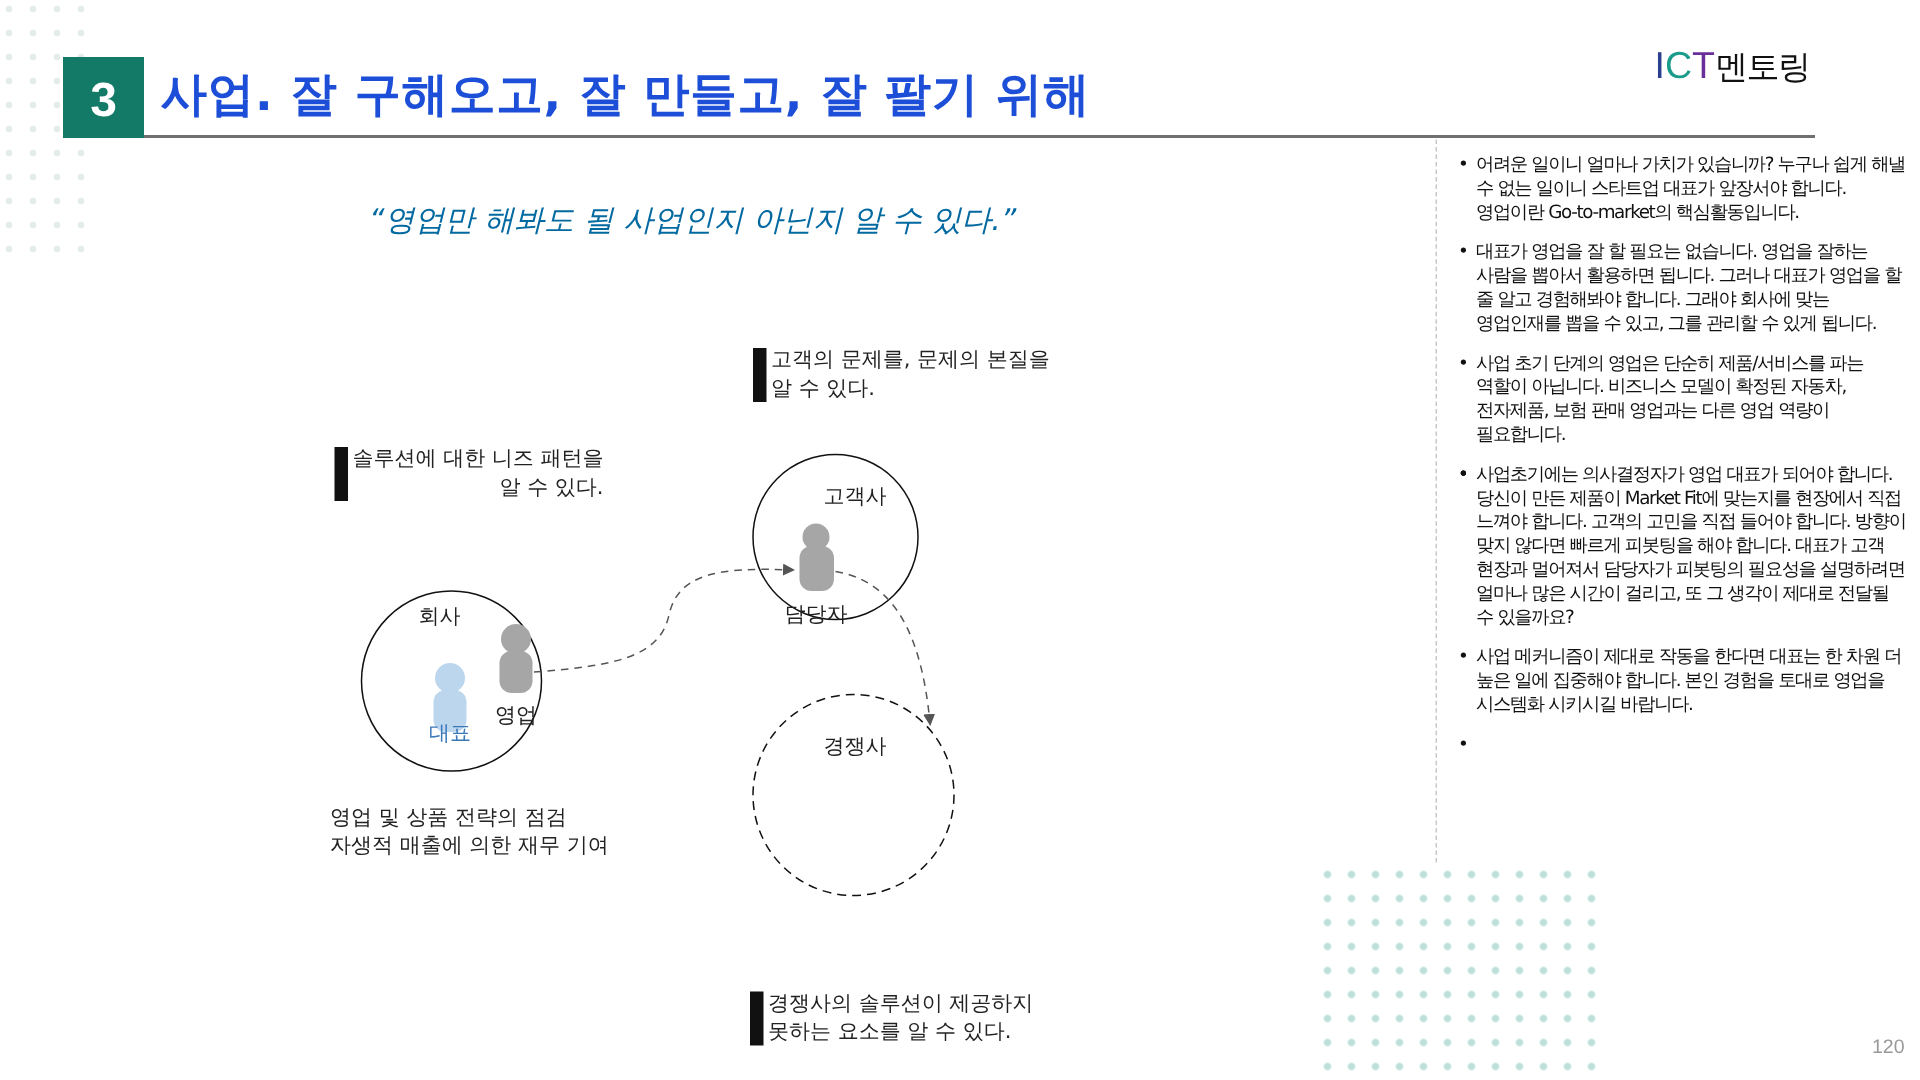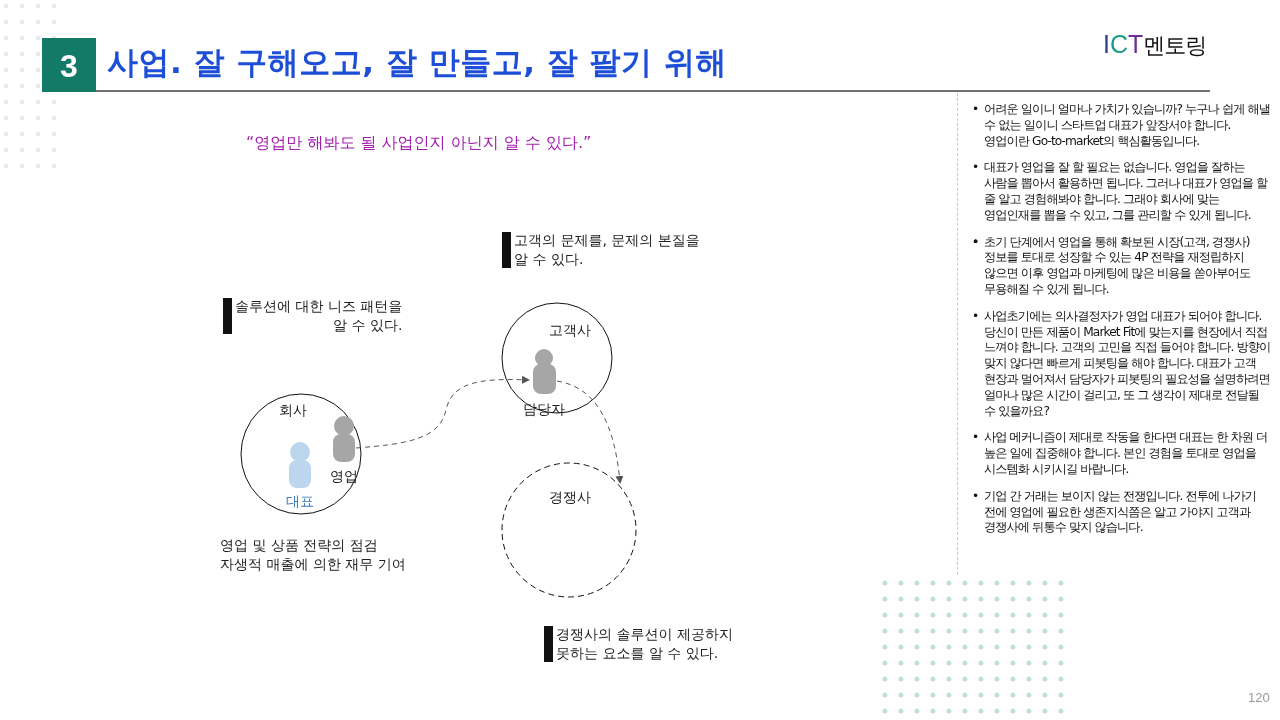--- a/index.html
+++ b/index.html
@@ -21,21 +21,21 @@
     letter-spacing: 0.5px; white-space: nowrap; }
   .header-rule { position: absolute; left: 54px; top: 52px; width: 1114px; height: 2px; background: #707070; }
 
   .logo { position: absolute; left: 1103px; top: 30px; font-size: 25px; font-weight: normal; white-space: nowrap;
     font-family: "Liberation Sans", sans-serif; }
   .logo .l-i { color: #2a3f8f; }
   .logo .l-c { color: #1a9b8a; }
   .logo .l-t { color: #6a2f98; }
   .logo .l-k { color: #111; font-family: "DejaVu Sans", sans-serif; font-size: 22px; letter-spacing: -1px; }
 
-  .quote { position: absolute; left: 246px; top: 133px; font-size: 16px; color: #a21caf; white-space: nowrap; }
+  .quote { position: absolute; left: 246px; top: 133px; font-size: 20px; color: #0369a1; white-space: nowrap; font-style: italic; }
 
   .note { position: absolute; font-size: 14px; line-height: 19px; color: #222; padding-left: 12px; white-space: nowrap; }
   .note .bar { position: absolute; left: 0; top: 1px; width: 9px; height: 36px; background: #111; }
 
   .plain { position: absolute; font-size: 14px; line-height: 19px; color: #222; white-space: nowrap; }
   .plain div { display: block; }
 
   .diagram { position: absolute; left: 0; top: 0; width: 960px; height: 720px; }
   .dlabel { position: absolute; font-size: 14px; color: #222; white-space: nowrap; }
   .dlabel.blue { color: #3a78b8; }
@@ -95,52 +95,52 @@
     <circle cx="544" cy="358" r="9" fill="#a6a6a6"></circle>
     <rect x="533" y="364" width="23" height="30" rx="8" fill="#a6a6a6"></rect>
   </g>
 
   <path d="M356,448 C410,444 440,438 446,410 C452,382 480,378 528,380" fill="none" stroke="#555" stroke-width="1" stroke-dasharray="5,4" marker-end="url(#arr)"></path>
 
   <path d="M557,381 C600,388 615,430 620,482" fill="none" stroke="#555" stroke-width="1" stroke-dasharray="5,4" marker-end="url(#arr)"></path>
 </svg>
 
 <div class="dlabel" style="left:279px; top:402px;font-family:Liberation Serif, serif;">회사</div>
-<div class="dlabel blue" style="left:286px; top:493px;">대표</div>
+<div class="dlabel blue" style="left:286px; top:480px;">대표</div>
 <div class="dlabel" style="left:330px; top:468px;">영업</div>
 <div class="dlabel" style="left:549px; top:322px;">고객사</div>
 <div class="dlabel" style="left:523px; top:401px;">담당자</div>
 <div class="dlabel" style="left:549px; top:489px;">경쟁사</div>
 
 <div class="note" style="left:502px; top:231px;">
   <span class="bar"></span>
   <div>고객의 문제를, 문제의 본질을</div>
   <div>알 수 있다.</div>
 </div>
 <div class="note" style="left:223px; top:297px;text-align:right;">
   <span class="bar"></span>
   <div>솔루션에 대한 니즈 패턴을</div>
   <div>알 수 있다.</div>
 </div>
-<div class="note" style="left:500px; top:625px;margin-left:44px;">
+<div class="note" style="left:500px; top:660px;">
   <span class="bar"></span>
   <div>경쟁사의 솔루션이 제공하지</div>
   <div>못하는 요소를 알 수 있다.</div>
 </div>
 <div class="plain" style="left:220px; top:536px;">
   <div>영업 및 상품 전략의 점검</div>
   <div>자생적 매출에 의한 재무 기여</div>
 </div>
 
 <div class="sep"></div>
 
 <ul class="bullets">
   <li><span class="dot">•</span><span>어려운 일이니 얼마나 가치가 있습니까? 누구나 쉽게 해낼 수 없는 일이니 스타트업 대표가 앞장서야 합니다. 영업이란 Go-to-market의 핵심활동입니다.</span></li>
   <li><span class="dot">•</span><span>대표가 영업을 잘 할 필요는 없습니다. 영업을 잘하는 사람을 뽑아서 활용하면 됩니다. 그러나 대표가 영업을 할 줄 알고 경험해봐야 합니다. 그래야 회사에 맞는 영업인재를 뽑을 수 있고, 그를 관리할 수 있게 됩니다.</span></li>
+  <li><span class="dot">•</span><span>사업 초기 단계의 영업은 단순히 제품/서비스를 파는 역할이 아닙니다. 비즈니스 모델이 확정된 자동차, 전자제품, 보험 판매 영업과는 다른 영업 역량이 필요합니다.</span></li>
   <li><span class="dot">•</span></li>
   <li><span class="dot">•</span></li>
-  <li><span class="dot">•</span><span>초기 단계에서 영업을 통해 확보된 시장(고객, 경쟁사) 정보를 토대로 성장할 수 있는 4P 전략을 재정립하지 않으면 이후 영업과 마케팅에 많은 비용을 쏟아부어도 무용해질 수 있게 됩니다.</span></li>
   <li><span class="dot">•</span><span>사업초기에는 의사결정자가 영업 대표가 되어야 합니다. 당신이 만든 제품이 Market Fit에 맞는지를 현장에서 직접 느껴야 합니다. 고객의 고민을 직접 들어야 합니다. 방향이 맞지 않다면 빠르게 피봇팅을 해야 합니다. 대표가 고객 현장과 멀어져서 담당자가 피봇팅의 필요성을 설명하려면 얼마나 많은 시간이 걸리고, 또 그 생각이 제대로 전달될 수 있을까요?</span></li>
   <li><span class="dot">•</span><span>사업 메커니즘이 제대로 작동을 한다면 대표는 한 차원 더 높은 일에 집중해야 합니다. 본인 경험을 토대로 영업을 시스템화 시키시길 바랍니다.</span></li>
-  <li><span class="dot">•</span><span>기업 간 거래는 보이지 않는 전쟁입니다. 전투에 나가기 전에 영업에 필요한 생존지식쯤은 알고 가야지 고객과 경쟁사에 뒤통수 맞지 않습니다.</span></li>
+  <li><span class="dot">•</span></li>
 </ul>
 
 <div class="page-num">120</div>
 
 </body></html>

